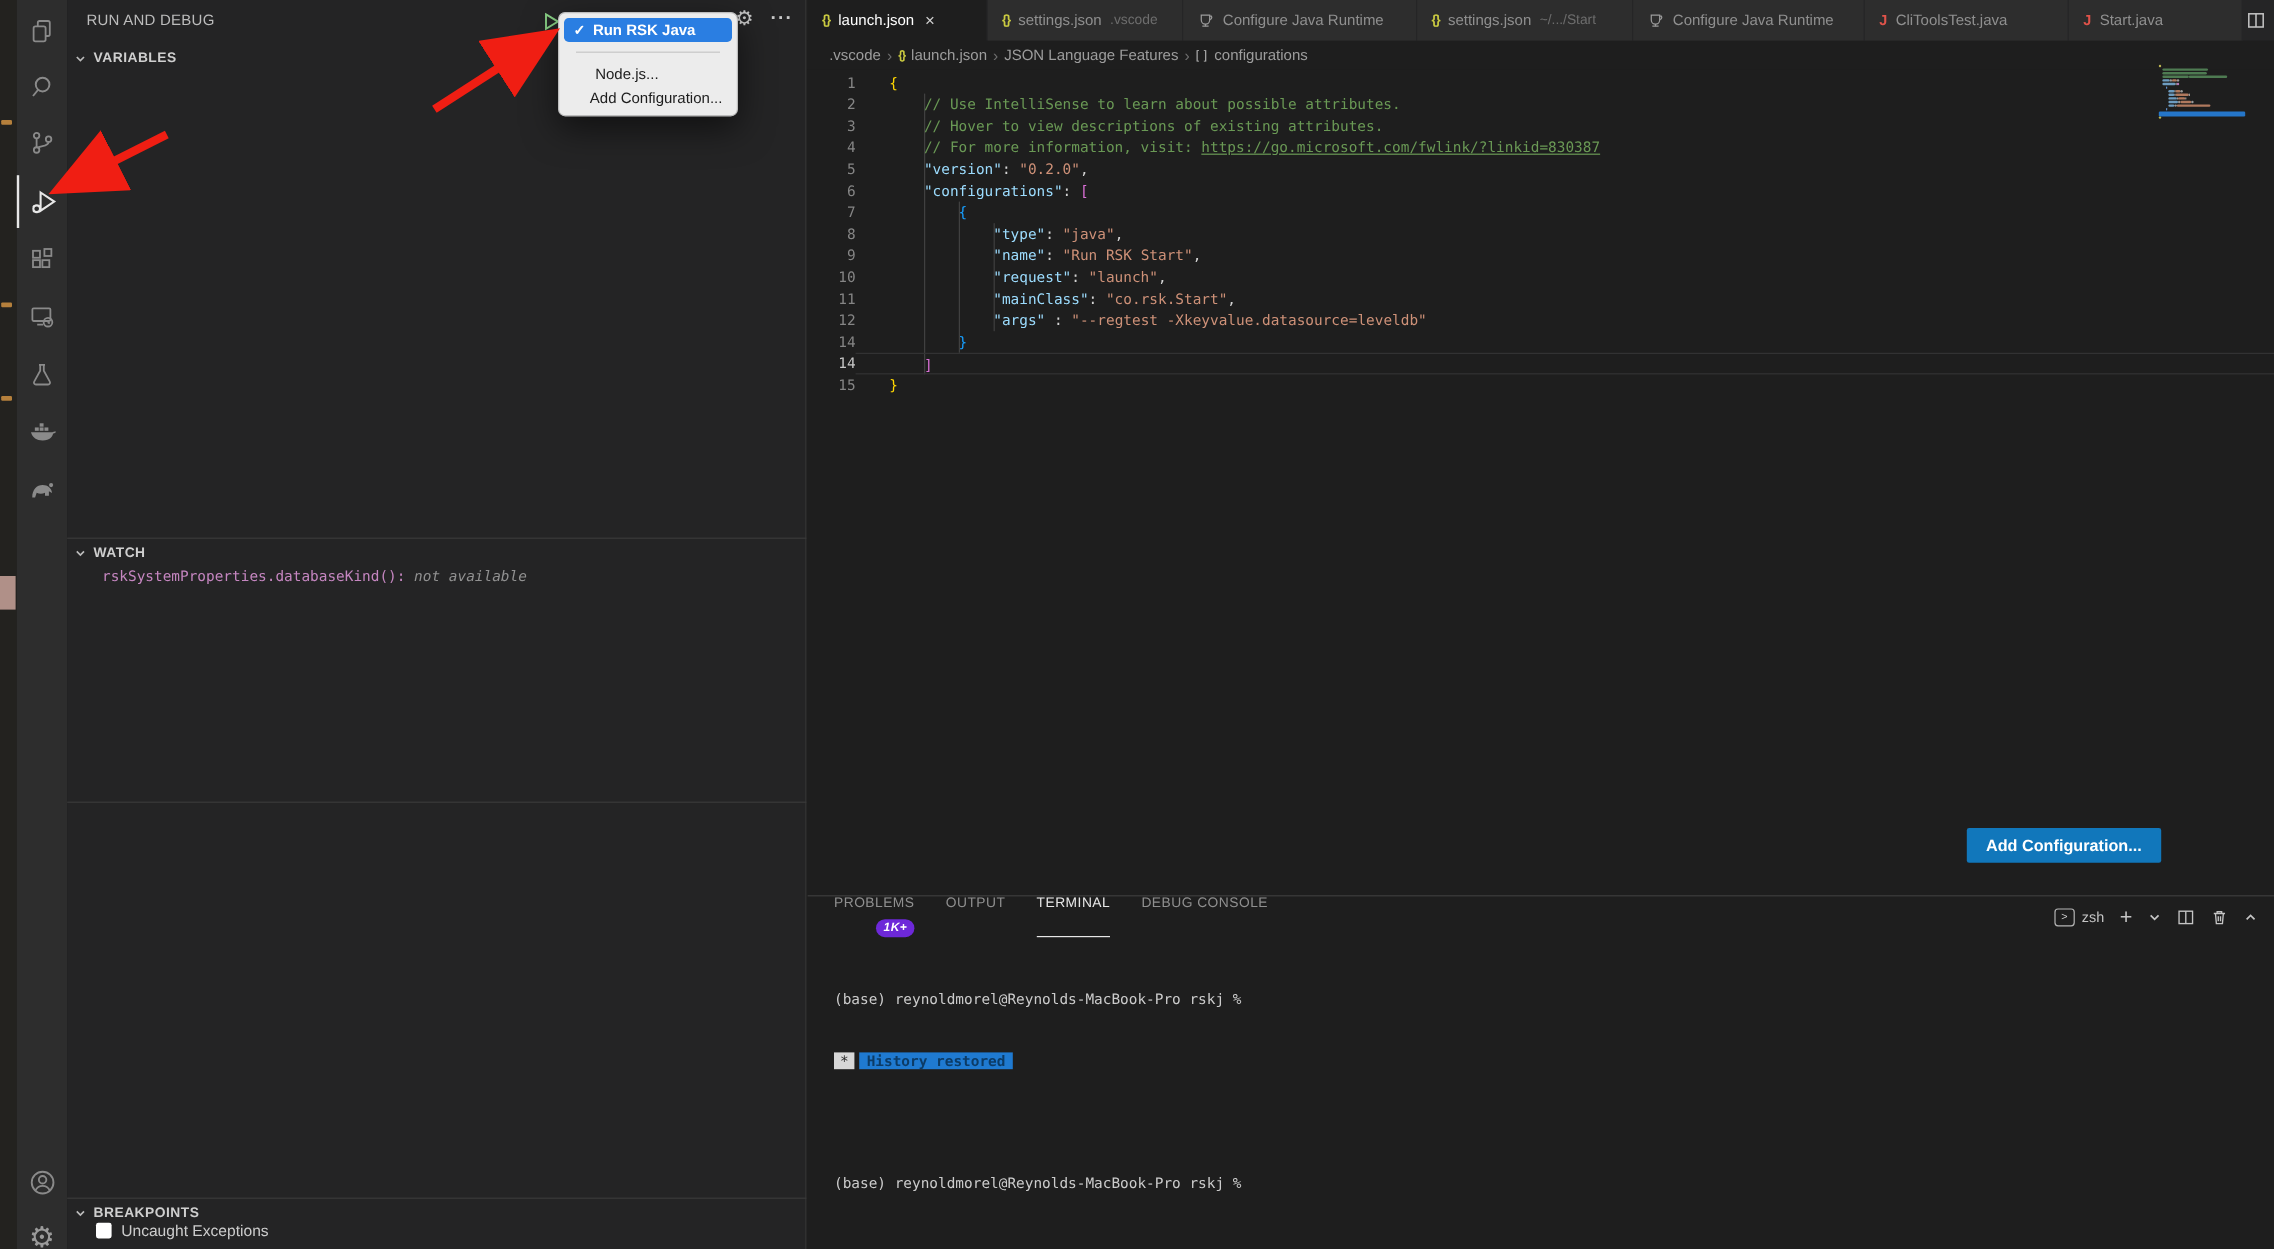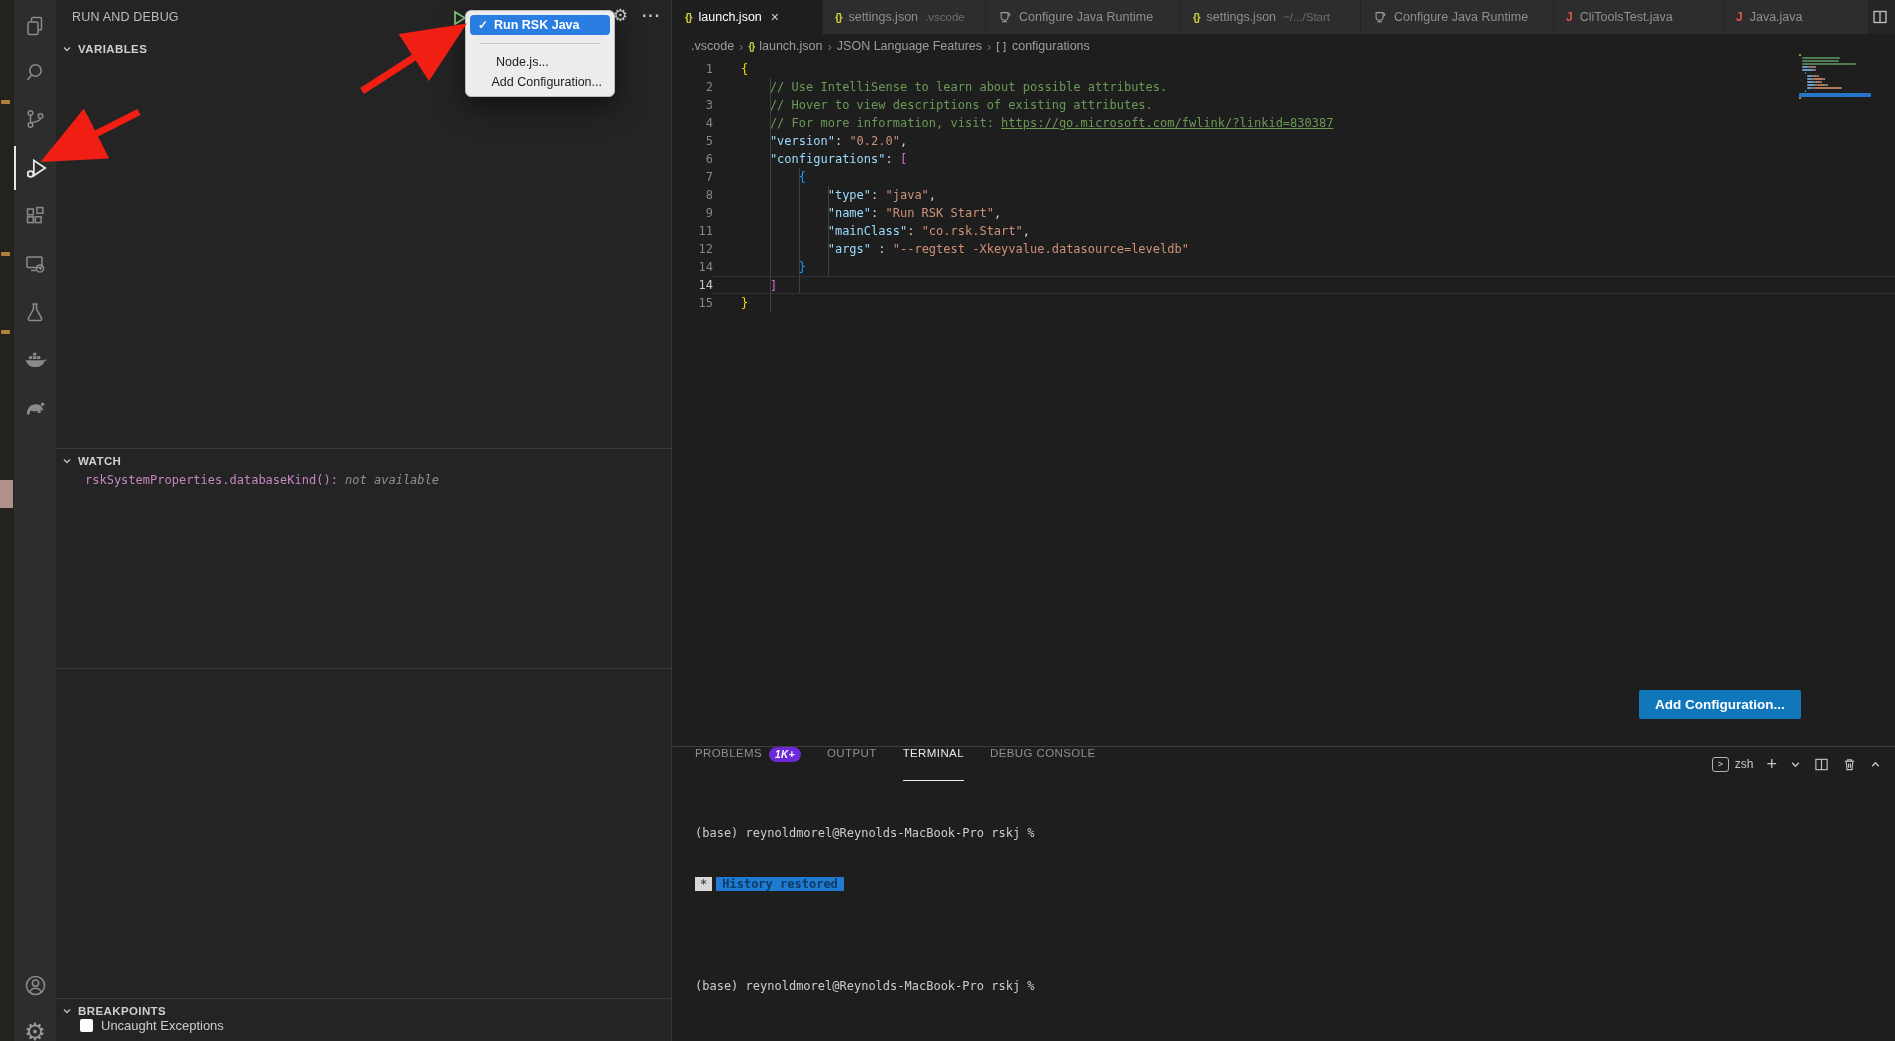--- a/index.html
+++ b/index.html
@@ -74,21 +74,21 @@
   .add-config-btn { position:absolute; left:966px; top:632px; height:29px; padding:0 16px; background:#1177bb; color:#ffffff; font-size:13.5px; font-weight:600; border:none; border-radius:2px; display:flex; align-items:center; cursor:pointer; font-family:"Liberation Sans",sans-serif; }
 
   .minimap { position:absolute; right:24px; top:-4px; width:72px; }
   .mm-row { display:flex; height:2px; margin-bottom:1px; }
   .mm-seg { height:2px; border-radius:1px; }
   .mm-cur { width:72px; height:4px; background:#2576c9; border-radius:1px; }
 
   
   .panel { position:absolute; left:0; top:746px; width:1222px; height:295px; background:#1e1e1e; border-top:1px solid #3e3e3e; }
   .panel-header { position:absolute; left:0; top:0; width:1222px; height:34px; display:flex; align-items:center; padding-left:22px; gap:26px; }
-  .p-tab { font-size:11.5px; letter-spacing:.4px; color:#8f8f8f; display:flex; align-items:flex-start; gap:7px; height:34px; cursor:pointer; }
+  .p-tab { font-size:11.5px; letter-spacing:.4px; color:#8f8f8f; display:flex; align-items:flex-end; gap:7px; height:34px; cursor:pointer;flex-direction:column; }
   .p-tab.active { color:#e7e7e7; border-bottom:1px solid #e7e7e7; }
   .p-badge { background:#6d28d9; color:#ffffff; font-size:10px; font-weight:700; border-radius:8px; padding:2px 6px;font-style:italic; }
   .panel-actions { position:absolute; right:14px; top:0; height:34px; display:flex; align-items:center; gap:13px; color:#c5c5c5; }
   .pa-shell { display:flex; align-items:center; gap:6px; font-size:12px; cursor:pointer; }
   .pa-termbox { width:17px; height:15px; border:1.2px solid #b5b5b5; border-radius:3px; font-size:9px; display:flex; align-items:center; justify-content:center; color:#d5d5d5; }
   .pa-plus { font-size:18px; font-weight:300; cursor:pointer; }
   .pa-ico { display:flex; cursor:pointer; }
 
   .terminal { position:absolute; left:22px; top:44px; font-family:"DejaVu Sans Mono",monospace; font-size:12px; line-height:17px; color:#cccccc; white-space:pre; }
   .t-chip-star { background:#d7d7d7; color:#2b2b2b; padding:0 5px; }
@@ -294,21 +294,21 @@
               </svg>
             </span>
             <span>Configure Java Runtime</span>
           </div>
           <div class="tab" style="width: 170px;">
             <span class="ico-java">J</span>
             <span>CliToolsTest.java</span>
           </div>
           <div class="tab" style="width: 145px;">
             <span class="ico-java">J</span>
-            <span>Java.java</span>
+            <span>Start.java</span>
           </div>
         </div>
       <div class="tabbar-actions">
         <span style="display:flex">
           <svg width="16" height="16" viewBox="0 0 16 16" fill="none" stroke="#c0c0c0" stroke-width="1.3">
               <rect x="2" y="2.5" width="12" height="11"></rect>
               <line x1="8" y1="2.5" x2="8" y2="13.5"></line>
             </svg>
         </span>
       </div>
@@ -333,20 +333,21 @@
       <div class="code" id="code-lines">
           <div class="code-line"><span class="ln">1</span><span class="lc"><span class="tk-b1">{</span></span></div>
           <div class="code-line"><span class="ln">2</span><span class="lc"><span class="tk-cm">    // Use IntelliSense to learn about possible attributes.</span></span></div>
           <div class="code-line"><span class="ln">3</span><span class="lc"><span class="tk-cm">    // Hover to view descriptions of existing attributes.</span></span></div>
           <div class="code-line"><span class="ln">4</span><span class="lc"><span class="tk-cm">    // For more information, visit: </span><span class="tk-lk">https://go.microsoft.com/fwlink/?linkid=830387</span></span></div>
           <div class="code-line"><span class="ln">5</span><span class="lc"><span class="tk-k">    "version"</span><span class="tk-p">: </span><span class="tk-s">"0.2.0"</span><span class="tk-p">,</span></span></div>
           <div class="code-line"><span class="ln">6</span><span class="lc"><span class="tk-k">    "configurations"</span><span class="tk-p">: </span><span class="tk-b2">[</span></span></div>
           <div class="code-line"><span class="ln">7</span><span class="lc"><span class="tk-b3">        {</span></span></div>
           <div class="code-line"><span class="ln">8</span><span class="lc"><span class="tk-k">            "type"</span><span class="tk-p">: </span><span class="tk-s">"java"</span><span class="tk-p">,</span></span></div>
           <div class="code-line"><span class="ln">9</span><span class="lc"><span class="tk-k">            "name"</span><span class="tk-p">: </span><span class="tk-s">"Run RSK Start"</span><span class="tk-p">,</span></span></div>
+          <div class="code-line"><span class="ln">10</span><span class="lc"><span class="tk-k">            "request"</span><span class="tk-p">: </span><span class="tk-s">"launch"</span><span class="tk-p">,</span></span></div>
           <div class="code-line"><span class="ln">11</span><span class="lc"><span class="tk-k">            "mainClass"</span><span class="tk-p">: </span><span class="tk-s">"co.rsk.Start"</span><span class="tk-p">,</span></span></div>
           <div class="code-line"><span class="ln">12</span><span class="lc"><span class="tk-k">            "args"</span><span class="tk-p"> : </span><span class="tk-s">"--regtest -Xkeyvalue.datasource=leveldb"</span></span></div>
           <div class="code-line"><span class="ln">14</span><span class="lc"><span class="tk-b3">        }</span></span></div>
           <div class="code-line current"><span class="ln">14</span><span class="lc"><span class="tk-b2">    ]</span></span></div>
           <div class="code-line"><span class="ln">15</span><span class="lc"><span class="tk-b1">}</span></span></div>
         </div>
       <div class="minimap" id="minimap">
           <div class="mm-row">
             <span class="mm-seg" style="width: 1.5px; background: rgb(189, 181, 81);"></span>
           </div>

